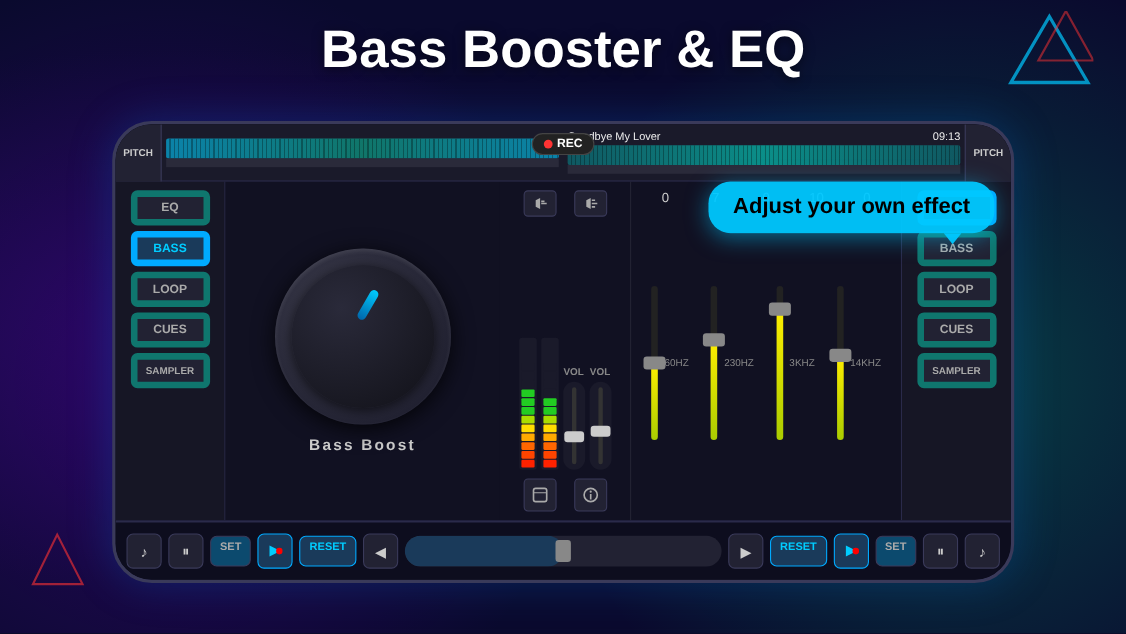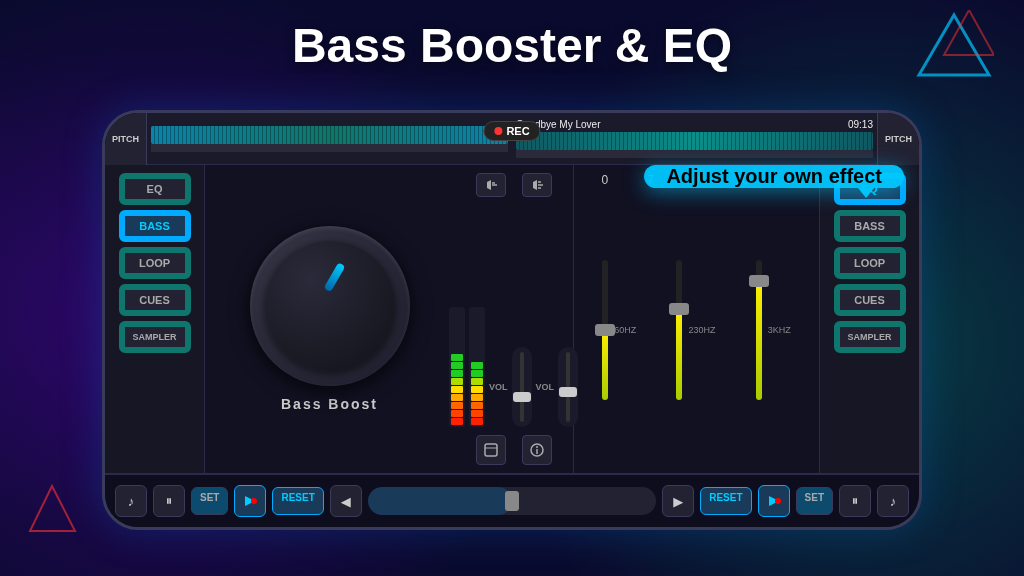--- a/index.html
+++ b/index.html
@@ -320,21 +320,21 @@
     }
 
     .vu-segment {
       width: 100%;
       height: 7px;
       border-radius: 1px;
     }
 
     .vol-slider-container {
       display: flex;
-      flex-direction: row;
+      flex-direction: column;
       align-items: center;
       gap: 4px;
     }
     .vol-label {
       font-size: 9px;
       color: #888;
       font-weight: bold;
     }
 
     .vol-slider {
@@ -550,21 +550,21 @@
 
     
     .tooltip-bubble {
       position: absolute;
       top: 165px;
       right: 120px;
       background: rgba(0,200,255,0.95);
       color: #000;
       font-size: 20px;
       font-weight: bold;
-      padding: 0 22px;
+      padding: 12px 22px;
       border-radius: 20px;
       z-index: 20;
       white-space: nowrap;
       box-shadow: 0 4px 20px rgba(0,200,255,0.5);
     }
     .tooltip-bubble::after {
       content: '';
       position: absolute;
       bottom: -10px;
       right: 30px;
@@ -781,20 +781,27 @@
 
 
           <div class="eq-slider-col">
             <div class="eq-slider-track">
               <div class="eq-slider-fill" style="height: 85%;"></div>
               <div class="eq-slider-thumb" style="bottom: calc(85% - 6px);"></div>
             </div>
             <span class="eq-freq-label">3KHZ</span>
           </div>
 
+          <div class="eq-slider-col">
+            <div class="eq-slider-track">
+              <div class="eq-slider-fill" style="height: 55%;"></div>
+              <div class="eq-slider-thumb" style="bottom: calc(55% - 6px);"></div>
+            </div>
+            <span class="eq-freq-label">14KHZ</span>
+          </div>
         </div>
       </div>
 
       <div class="right-panel">
         <div class="side-btn active">EQ</div>
         <div class="side-btn">BASS</div>
         <div class="side-btn">LOOP</div>
         <div class="side-btn">CUES</div>
         <div class="side-btn sampler">SAMPLER</div>
       </div>

